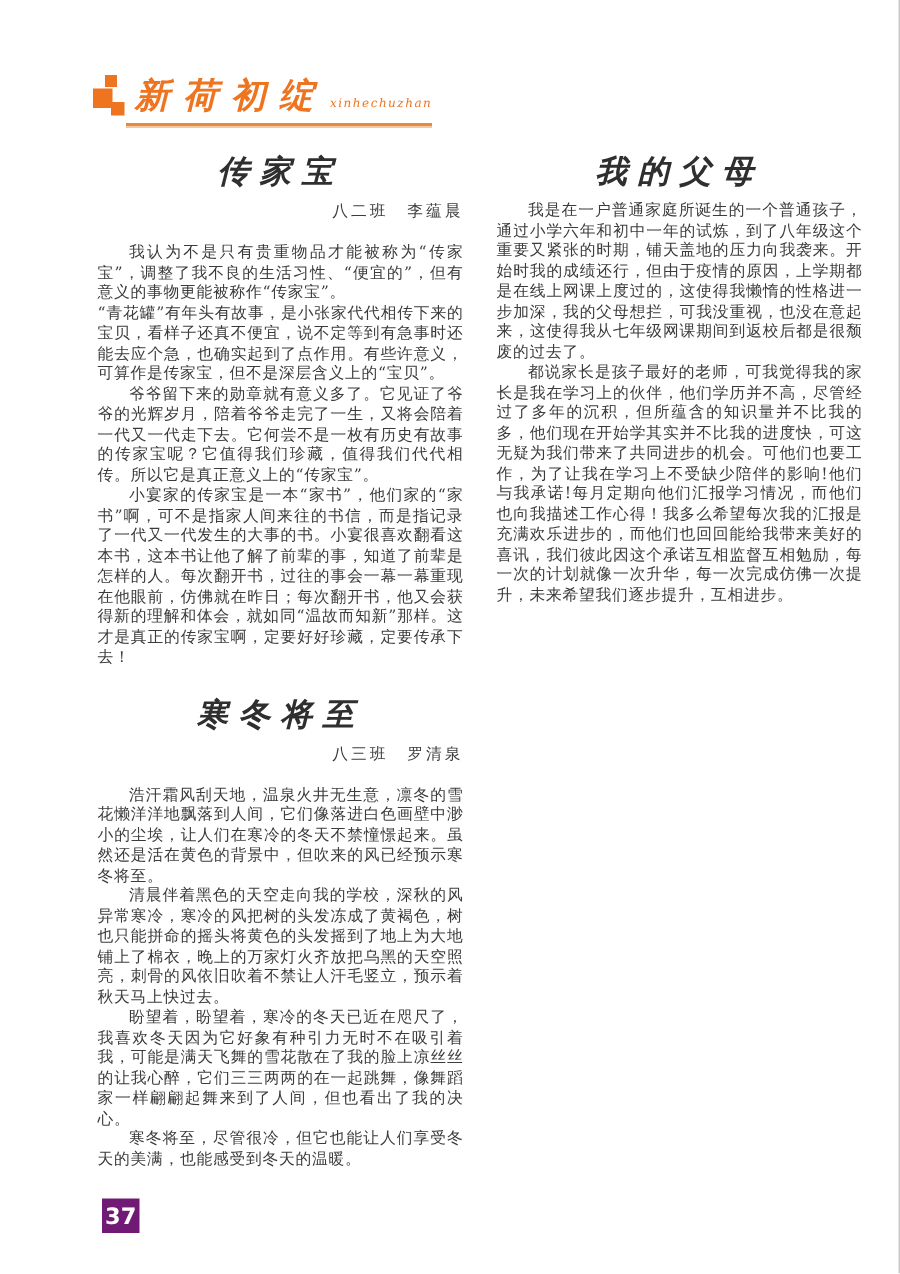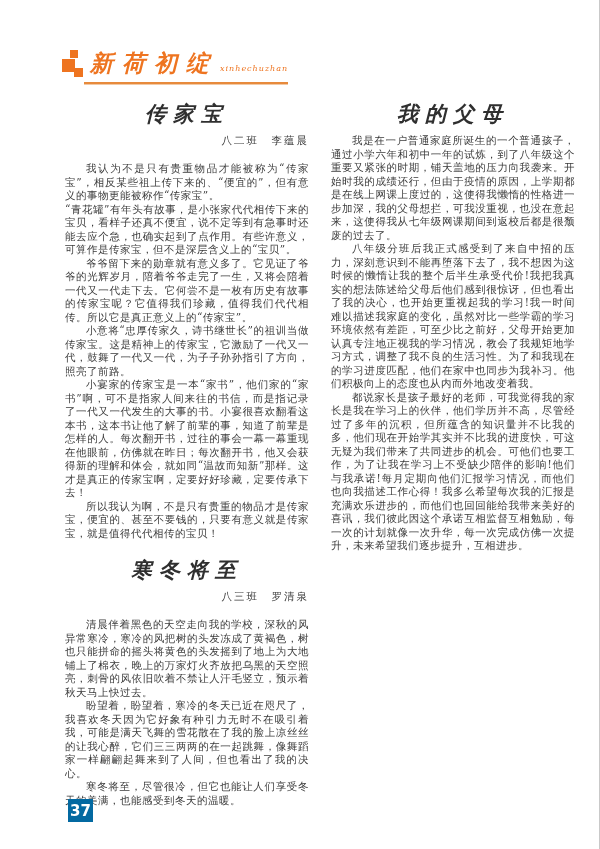--- a/index.html
+++ b/index.html
@@ -57,21 +57,21 @@
     font-size:10.5px;line-height:13.5px;
     text-align:justify;text-justify:inter-character;
     text-indent:2em;
     letter-spacing:0.5px;
   }
   .article p.noindent{text-indent:0;}
   .article:first-child h2{margin-top:0;}
   
   .pagenum{
     position:absolute;left:68px;top:799px;
-    width:25px;height:23px;background:#0369a1;
+    width:25px;height:23px;background:#701a75;
     color:#ffffff;font-size:15px;font-weight:600;
     display:flex;align-items:center;justify-content:center;
     font-family:"DejaVu Sans","Liberation Sans",sans-serif;
   }
 </style>
 </head>
 <body>
 
 <div class="page">
 
@@ -85,40 +85,38 @@
       <span class="brand">新荷初绽</span><span class="brand-sub">xinhechuzhan</span>
     </div>
     <div class="brand-underline"></div>
   </div>
 
   <div class="columns">
 
     <section class="article">
       <h2>传家宝</h2>
       <div class="byline">八二班　李蕴晨</div>
-      <p>我认为不是只有贵重物品才能被称为“传家宝”，相反某些祖上传下来的、“便宜的”，但有意义的事物更能被称作“传家宝”。</p>
+      <p>我认为不是只有贵重物品才能被称为“传家宝”，调整了我不良的生活习性、“便宜的”，但有意义的事物更能被称作“传家宝”。</p>
       <p class="noindent">“青花罐”有年头有故事，是小张家代代相传下来的宝贝，看样子还真不便宜，说不定等到有急事时还能去应个急，也确实起到了点作用。有些许意义，可算作是传家宝，但不是深层含义上的“宝贝”。</p>
       <p>爷爷留下来的勋章就有意义多了。它见证了爷爷的光辉岁月，陪着爷爷走完了一生，又将会陪着一代又一代走下去。它何尝不是一枚有历史有故事的传家宝呢？它值得我们珍藏，值得我们代代相传。所以它是真正意义上的“传家宝”。</p>
-      <p>小意将“忠厚传家久，诗书继世长”的祖训当做传家宝。这是精神上的传家宝，它激励了一代又一代，鼓舞了一代又一代，为子子孙孙指引了方向，照亮了前路。</p>
       <p>小宴家的传家宝是一本“家书”，他们家的“家书”啊，可不是指家人间来往的书信，而是指记录了一代又一代发生的大事的书。小宴很喜欢翻看这本书，这本书让他了解了前辈的事，知道了前辈是怎样的人。每次翻开书，过往的事会一幕一幕重现在他眼前，仿佛就在昨日；每次翻开书，他又会获得新的理解和体会，就如同“温故而知新”那样。这才是真正的传家宝啊，定要好好珍藏，定要传承下去！</p>
-      <p>所以我认为啊，不是只有贵重的物品才是传家宝，便宜的、甚至不要钱的，只要有意义就是传家宝，就是值得代代相传的宝贝！</p>
     </section>
 
     <section class="article">
       <h2>寒冬将至</h2>
       <div class="byline">八三班　罗清泉</div>
+      <p>浩汗霜风刮天地，温泉火井无生意，凛冬的雪花懒洋洋地飘落到人间，它们像落进白色画壁中渺小的尘埃，让人们在寒冷的冬天不禁憧憬起来。虽然还是活在黄色的背景中，但吹来的风已经预示寒冬将至。</p>
       <p>清晨伴着黑色的天空走向我的学校，深秋的风异常寒冷，寒冷的风把树的头发冻成了黄褐色，树也只能拼命的摇头将黄色的头发摇到了地上为大地铺上了棉衣，晚上的万家灯火齐放把乌黑的天空照亮，刺骨的风依旧吹着不禁让人汗毛竖立，预示着秋天马上快过去。</p>
       <p>盼望着，盼望着，寒冷的冬天已近在咫尺了，我喜欢冬天因为它好象有种引力无时不在吸引着我，可能是满天飞舞的雪花散在了我的脸上凉丝丝的让我心醉，它们三三两两的在一起跳舞，像舞蹈家一样翩翩起舞来到了人间，但也看出了我的决心。</p>
       <p>寒冬将至，尽管很冷，但它也能让人们享受冬天的美满，也能感受到冬天的温暖。</p>
     </section>
 
     <section class="article">
       <h2>我的父母</h2>
       <p>我是在一户普通家庭所诞生的一个普通孩子，通过小学六年和初中一年的试炼，到了八年级这个重要又紧张的时期，铺天盖地的压力向我袭来。开始时我的成绩还行，但由于疫情的原因，上学期都是在线上网课上度过的，这使得我懒惰的性格进一步加深，我的父母想拦，可我没重视，也没在意起来，这使得我从七年级网课期间到返校后都是很颓废的过去了。</p>
-      <p>八年级分班后我正式感受到了来自中招的压力，深刻意识到不能再堕落下去了，我不想因为这时候的懒惰让我的整个后半生承受代价!我把我真实的想法陈述给父母后他们感到很惊讶，但也看出了我的决心，也开始更重视起我的学习!我一时间难以描述我家庭的变化，虽然对比一些学霸的学习环境依然有差距，可至少比之前好，父母开始更加认真专注地正视我的学习情况，教会了我规矩地学习方式，调整了我不良的生活习性。为了和我现在的学习进度匹配，他们在家中也同步为我补习。他们积极向上的态度也从内而外地改变着我。</p>
       <p>都说家长是孩子最好的老师，可我觉得我的家长是我在学习上的伙伴，他们学历并不高，尽管经过了多年的沉积，但所蕴含的知识量并不比我的多，他们现在开始学其实并不比我的进度快，可这无疑为我们带来了共同进步的机会。可他们也要工作，为了让我在学习上不受缺少陪伴的影响!他们与我承诺!每月定期向他们汇报学习情况，而他们也向我描述工作心得！我多么希望每次我的汇报是充满欢乐进步的，而他们也回回能给我带来美好的喜讯，我们彼此因这个承诺互相监督互相勉励，每一次的计划就像一次升华，每一次完成仿佛一次提升，未来希望我们逐步提升，互相进步。</p>
     </section>
 
   </div>
 
   <div class="pagenum">37</div>
 
 </div>
 
 </body></html>

